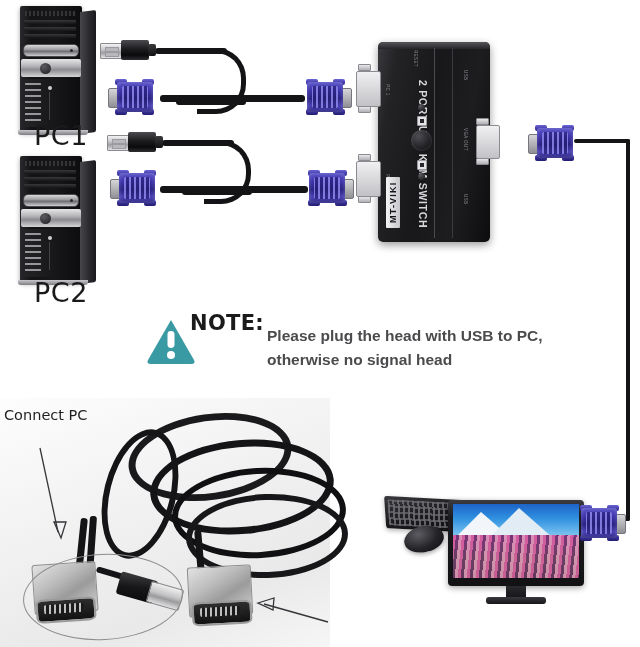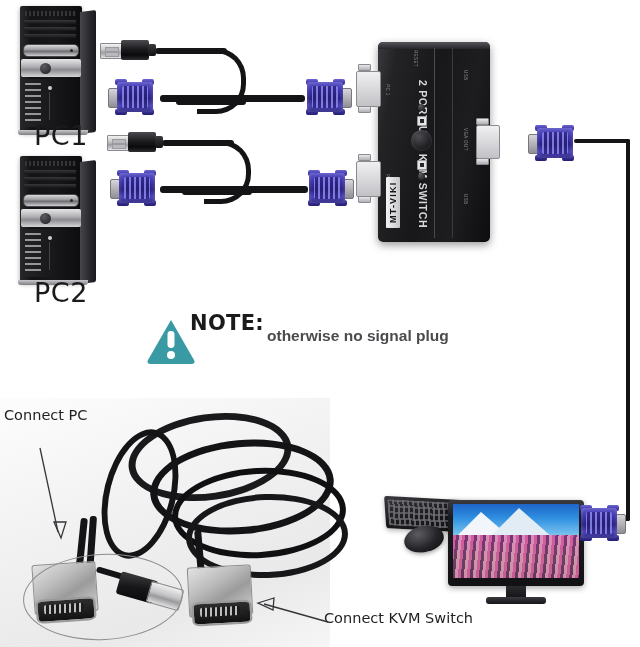--- a/index.html
+++ b/index.html
@@ -469,21 +469,22 @@
 
   <div class="abs" style="left:146px;top:318px;">
     <svg class="warn-tri" viewBox="0 0 50 46">
       <path d="M25 2 L48 42 Q50 46 45 46 L5 46 Q0 46 2 42 Z" fill="#3a9aa4"></path>
       <rect x="21.5" y="13" width="7" height="17" rx="3.4" fill="#ffffff"></rect>
       <circle cx="25" cy="37" r="4" fill="#ffffff"></circle>
     </svg>
   </div>
   <div class="abs note-label" style="left:190px;top:311px;">NOTE:</div>
   <div class="abs note-text" style="left:267px;top:324px;">
-    <div>otherwise no signal plug</div>
+    <div>Please plug the head with USB to PC,</div>
+    <div>otherwise no signal head</div>
   </div>
 
   <div class="photo">
 
     <div class="loop" style="left:128px;top:16px;width:150px;height:72px;border-color:#1a1a1d;transform:rotate(-8deg);"></div>
     <div class="loop" style="left:150px;top:42px;width:170px;height:80px;border-color:#141417;transform:rotate(-5deg);"></div>
     <div class="loop thin" style="left:172px;top:70px;width:162px;height:78px;border-color:#101013;transform:rotate(-3deg);"></div>
     <div class="loop thin" style="left:186px;top:96px;width:150px;height:72px;border-color:#17171a;transform:rotate(-2deg);"></div>
     <div class="loop thin" style="left:104px;top:30px;width:60px;height:120px;border-color:#151518;transform:rotate(14deg);"></div>
 
@@ -505,21 +506,20 @@
 
     <div class="ellipse-hl" style="left:23px;top:156px;width:158px;height:84px;transform:rotate(-3deg);"></div>
   </div>
 
   <div class="abs callout" style="left:4px;top:407px;">Connect PC</div>
   <svg class="arrow-svg" style="left:0;top:440px;width:120px;height:130px;" viewBox="0 0 120 130">
     <line x1="40" y1="8" x2="58" y2="92" stroke="#35353a" stroke-width="1.3"></line>
     <path d="M54 82 L61 98 L66 82 Z" fill="none" stroke="#35353a" stroke-width="1.3"></path>
   </svg>
 
-  <div class="abs callout" style="left:324px;top:610px;">Connect KVM Switch</div>
   <svg class="arrow-svg" style="left:250px;top:596px;width:90px;height:34px;" viewBox="0 0 90 34">
     <line x1="78" y1="26" x2="14" y2="8" stroke="#35353a" stroke-width="1.3"></line>
     <path d="M24 2 L8 7 L23 14 Z" fill="none" stroke="#35353a" stroke-width="1.3"></path>
   </svg>
 
   <div class="kbd" style="left:385px;top:499px;width:112px;height:32px;">
     <div class="keys"></div>
   </div>
 
   <div class="mouse" style="left:404px;top:526px;width:40px;height:26px;"></div>

